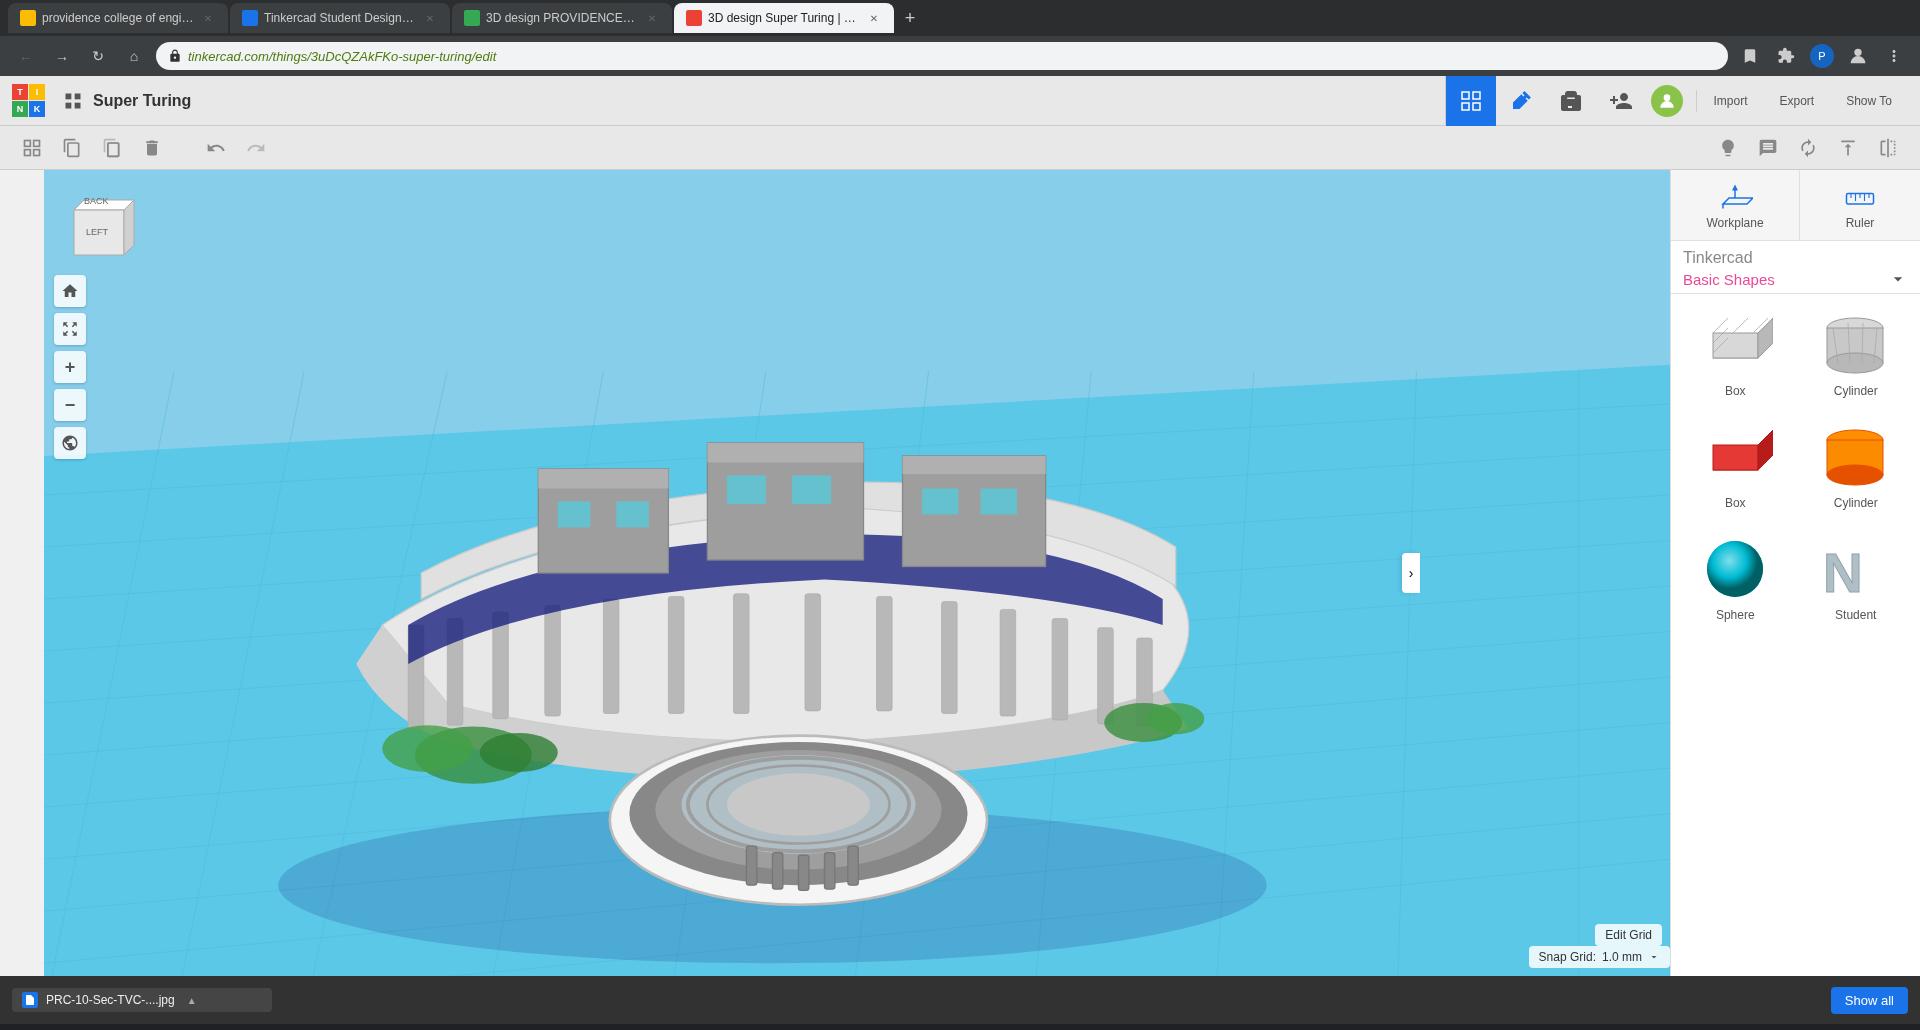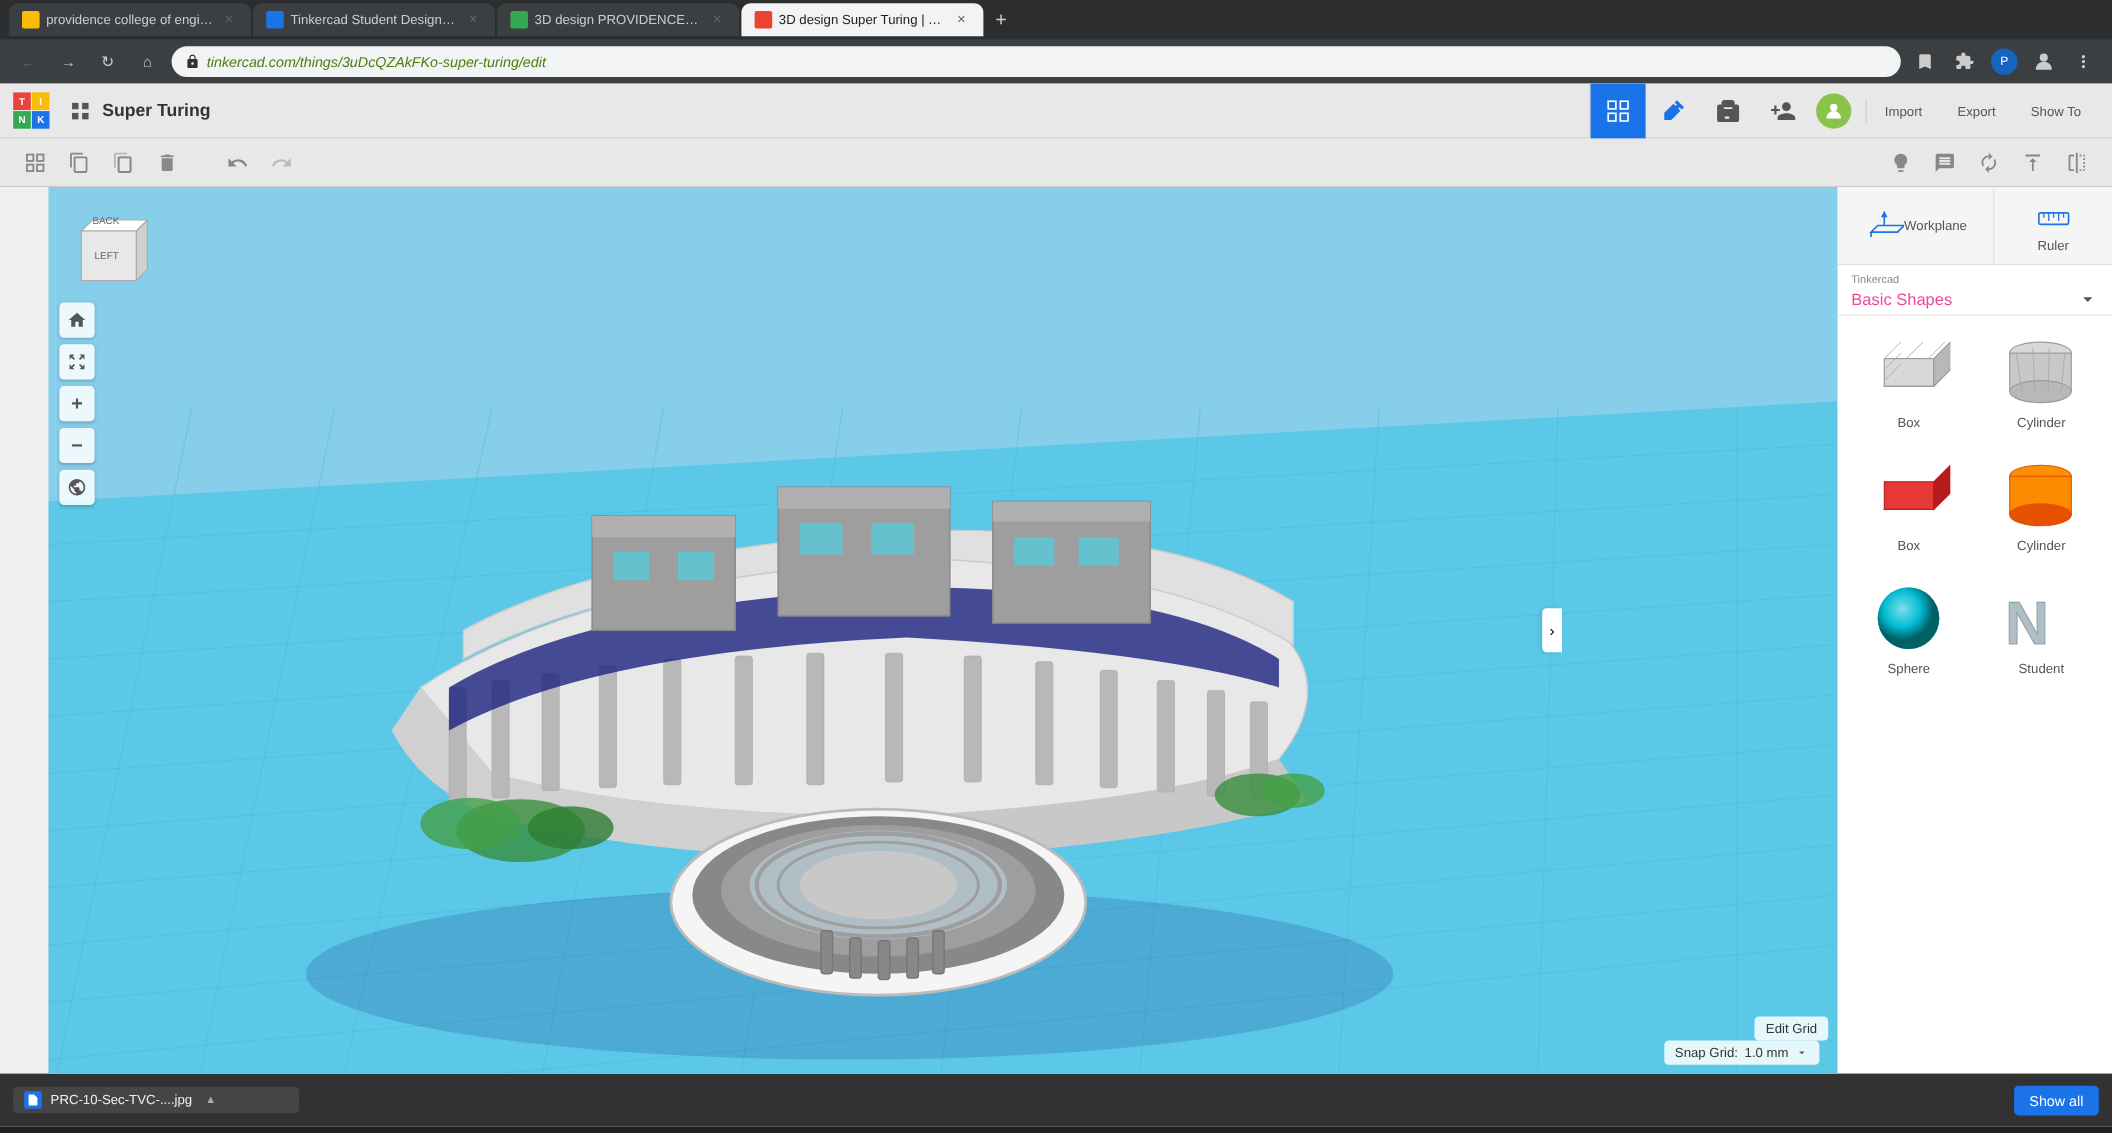--- a/index.html
+++ b/index.html
@@ -59,21 +59,21 @@
 
     
     .bottom-bar { height: 48px; background: #323232; display: flex; align-items: center; padding: 0 12px; color: #ccc; font-size: 12px; gap: 12px; }
     .bottom-file { display: flex; align-items: center; gap: 8px; background: #454545; padding: 4px 10px; border-radius: 4px; cursor: pointer; flex: 1; max-width: 260px; }
     .file-icon { width: 16px; height: 16px; background: #1a73e8; border-radius: 2px; display: flex; align-items: center; justify-content: center; color: white; font-size: 9px; }
     .file-name { font-size: 12px; color: #eee; }
     .expand-icon { font-size: 10px; color: #aaa; margin-left: 4px; }
     .show-all-btn { background: #1a73e8; color: white; border: none; padding: 6px 14px; border-radius: 4px; font-size: 13px; cursor: pointer; }
 
     
-    .snap-grid { position: absolute; bottom: 8px; right: 16px; display: flex; align-items: center; gap: 6px; background: rgba(255,255,255,0.85); padding: 4px 10px; border-radius: 4px; font-size: 12px; color: #333; }
+    .snap-grid { position: absolute; bottom: 8px; right: 0; display: flex; align-items: center; gap: 6px; background: rgba(255,255,255,0.85); padding: 4px 10px; border-radius: 4px; font-size: 12px; color: #333; }
     .edit-grid-btn { position: absolute; bottom: 30px; right: 8px; background: rgba(255,255,255,0.85); padding: 4px 10px; border-radius: 4px; font-size: 12px; color: #333; cursor: pointer; }
 
     
     .panel-collapse { position: absolute; right: 250px; top: 50%; transform: translateY(-50%); background: white; width: 18px; height: 40px; display: flex; align-items: center; justify-content: center; border-radius: 4px 0 0 4px; cursor: pointer; font-size: 14px; box-shadow: -2px 0 4px rgba(0,0,0,0.1); }
 
     
     .scene-svg { position: absolute; inset: 0; width: 100%; height: 100%; }
   </style>
 </head>
 <body>
@@ -442,21 +442,21 @@
             <path d="M7 10l5 5 5-5z"></path>
           </svg>
       </div>
 
       <div class="panel-collapse">›</div>
     </div>
 
     <div class="right-sidebar">
 
       <div style="display:flex;border-bottom:1px solid #e0e0e0;background:#f5f5f5;">
-        <div style="flex:1;display:flex;align-items:center;padding:10px 24px;cursor:pointer;border-right:1px solid #e0e0e0;">
+        <div style="flex:1;display:flex;flex-direction:column;align-items:center;padding:10px 12px;cursor:pointer;border-right:1px solid #e0e0e0;">
 
           <svg width="36" height="36" viewBox="0 0 48 48">
             <polygon points="8,32 40,32 48,24 16,24" fill="none" stroke="#1a73e8" stroke-width="2"></polygon>
             <line x1="8" y1="32" x2="8" y2="38" stroke="#1a73e8" stroke-width="2"></line>
             <line x1="24" y1="24" x2="24" y2="10" stroke="#1a73e8" stroke-width="2"></line>
             <polygon points="24,6 20,14 28,14" fill="#1a73e8"></polygon>
           </svg>
           <span style="font-size:12px;color:#555;">Workplane</span>
         </div>
         <div style="flex:1;display:flex;flex-direction:column;align-items:center;padding:10px 8px;cursor:pointer;">
@@ -467,21 +467,21 @@
             <line x1="18" y1="18" x2="18" y2="28" stroke="#1a73e8" stroke-width="1.5"></line>
             <line x1="24" y1="18" x2="24" y2="24" stroke="#1a73e8" stroke-width="1.5"></line>
             <line x1="30" y1="18" x2="30" y2="28" stroke="#1a73e8" stroke-width="1.5"></line>
             <line x1="36" y1="18" x2="36" y2="24" stroke="#1a73e8" stroke-width="1.5"></line>
           </svg>
           <span style="font-size:12px;color:#555;">Ruler</span>
         </div>
       </div>
 
       <div style="padding:8px 12px 4px;border-bottom:1px solid #e0e0e0;">
-        <div style="font-size:10px;color:#888;margin-bottom:2px;">Tinkercad</div>
+        <div style="font-size:16px;color:#888;margin-bottom:2px;">Tinkercad</div>
         <div style="display:flex;align-items:center;justify-content:space-between;cursor:pointer;">
           <span style="font-size:15px;font-weight:500;color:#ec4899;">Basic Shapes</span>
           <svg width="20" height="20" viewBox="0 0 24 24" fill="#555">
               <path d="M7 10l5 5 5-5z"></path>
             </svg>
         </div>
       </div>
 
       <div class="shape-panel">
         <div class="shapes-grid">

